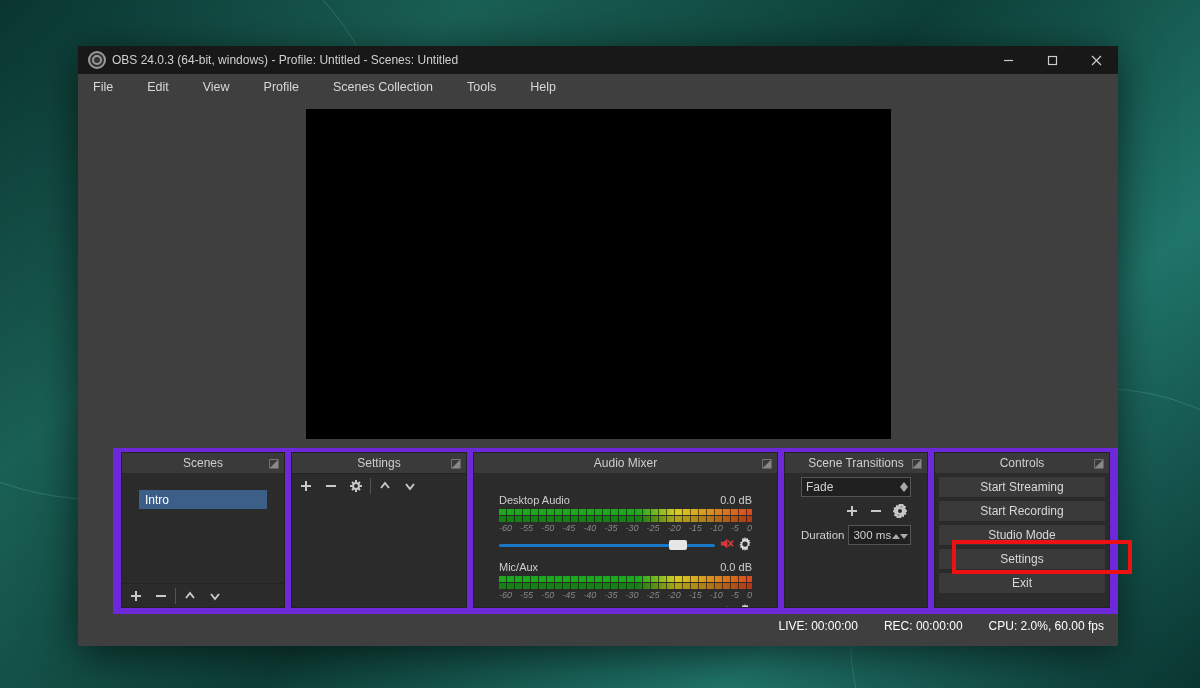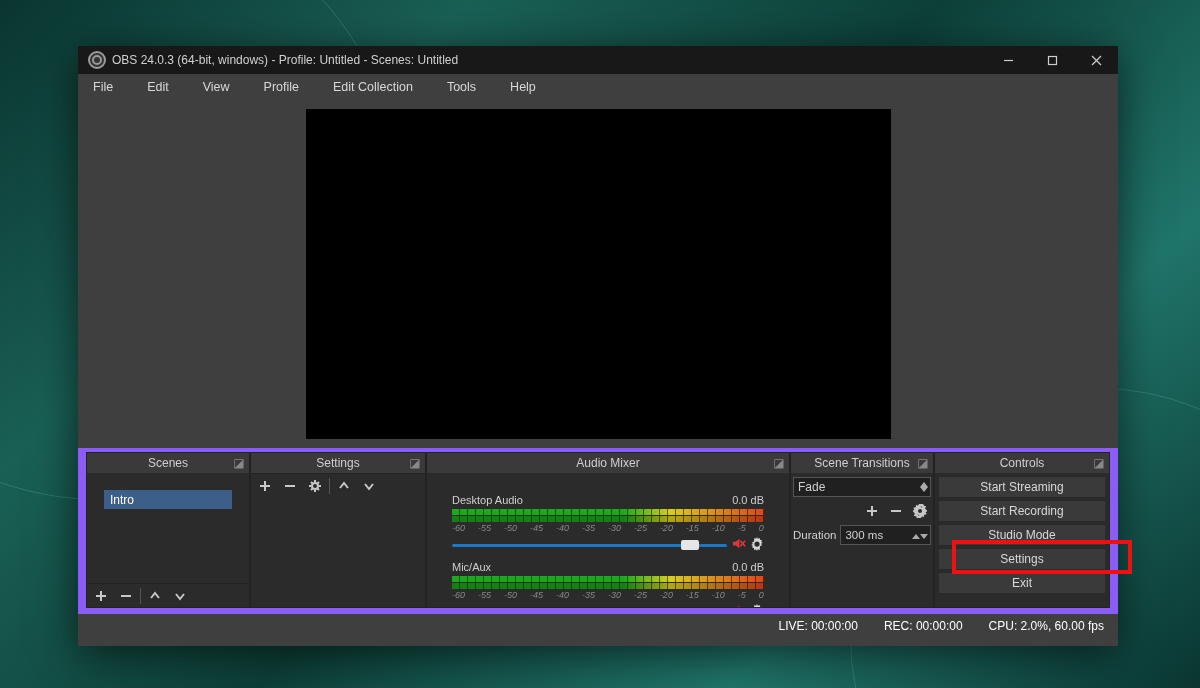--- a/index.html
+++ b/index.html
@@ -27,21 +27,21 @@
 .winbtns { margin-left:auto; display:flex; }
 .winbtn { width:44px;height:28px;display:flex;align-items:center;justify-content:center;color:#ccc; }
 .winbtn svg { width:11px;height:11px; stroke:#ccc; stroke-width:1.2; fill:none; }
 .menubar {
   height:26px;background:#3f3f3f;display:flex;align-items:center;gap:16px;padding:0 6px;
   color:#d8d8d8;font-size:12.5px;
 }
 .menuitem { padding:3px 9px; }
 .preview-area { flex:0 0 auto; height:348px; background:#3f3f3f; display:flex; align-items:center; justify-content:center; padding:8px 10px 8px; }
 .preview { width:585px; height:330px; background:#000; }
-.docks { display:flex; padding:4px 8px 6px; height:166px; background:#8b5cf6; }
+.docks { display:flex; gap:6px; padding:4px 8px 6px; height:166px; background:#6d28d9;margin-left:35px; }
 .dock { background:#2b2b2b; border:1px solid #232323; display:flex; flex-direction:column; }
 .dockhead { height:20px; background:#3a3a3a; color:#cfcfcf; font-size:12px; display:flex; align-items:center; justify-content:center; position:relative; }
 .dockpin { position:absolute; right:4px; width:12px;height:12px;display:flex;align-items:center;justify-content:center;color:#888; }
 .dockbody { flex:1; overflow:hidden; padding:17px; }
 .dockfoot { height:24px; background:#2b2b2b; border-top:1px solid #232323; display:flex; align-items:center; gap:1px; padding:0 2px; }
 .iconbtn { width:24px;height:22px;display:flex;align-items:center;justify-content:center;color:#c8c8c8;font-size:14px;}
 .iconbtn svg{width:14px;height:14px;stroke:#c8c8c8;stroke-width:2;fill:none;}
 
 .scenes { width:164px; }
 .listitem { height:19px; padding:2px 6px; font-size:12px; color:#d8d8d8; display:flex; align-items:center; }
@@ -63,21 +63,21 @@
 .meter2::after{content:"";position:absolute;inset:0;}
 .ticks { display:flex; justify-content:space-between; font-size:9px; color:#888; margin-top:1px;font-style:italic; }
 .sliderrow { display:flex; align-items:center; margin-top:3px; gap:4px; }
 .slider { flex:1; height:3px; background:#1a78c8; position:relative; border-radius:2px; }
 .slider::after{content:"";position:absolute;right:28px;top:-4px;width:18px;height:10px;background:#e6e6e6;border-radius:2px;}
 .mute { color:#d00; }
 .mute svg{width:15px;height:15px;fill:#d93838;}
 .gear svg{width:14px;height:14px;fill:#d8d8d8;}
 
 .transitions { width:144px; }
-.trans-body { padding:4px 2px; font-size:12px; color:#d0d0d0; }
+.trans-body { padding:4px 16px; font-size:12px; color:#d0d0d0; }
 .combo { height:20px;background:#202020;border:1px solid #555;display:flex;align-items:center;padding:0 4px;font-size:12px;color:#d0d0d0;margin-bottom:4px;position:relative;}
 .combo .spin{position:absolute;right:2px;display:flex;flex-direction:column;gap:0;}
 .spin svg{width:8px;height:5px;fill:#aaa;}
 .trans-row { display:flex;align-items:center;justify-content:flex-end;gap:2px;margin:4px 0;}
 .trans-row .iconbtn{width:22px;height:20px;}
 .dur-row{display:flex;align-items:center;gap:4px;font-size:11.5px;}
 .dur-row .spinbox{flex:1;height:20px;background:#202020;border:1px solid #555;display:flex;align-items:center;padding:0 4px;position:relative;}
 
 .controls { width:176px; }
 .controls .dockbody{display:flex;flex-direction:column;gap:2px;padding:3px;}
@@ -116,21 +116,21 @@
           </svg>
         </div>
     </div>
   </div>
 
   <div class="menubar">
     <span class="menuitem">File</span>
     <span class="menuitem">Edit</span>
     <span class="menuitem">View</span>
     <span class="menuitem">Profile</span>
-    <span class="menuitem">Edit Collection</span>
+    <span class="menuitem">Scenes Collection</span>
     <span class="menuitem">Tools</span>
     <span class="menuitem">Help</span>
   </div>
 
   <div class="preview-area">
     <div class="preview"></div>
   </div>
 
   <div class="docks">
 

